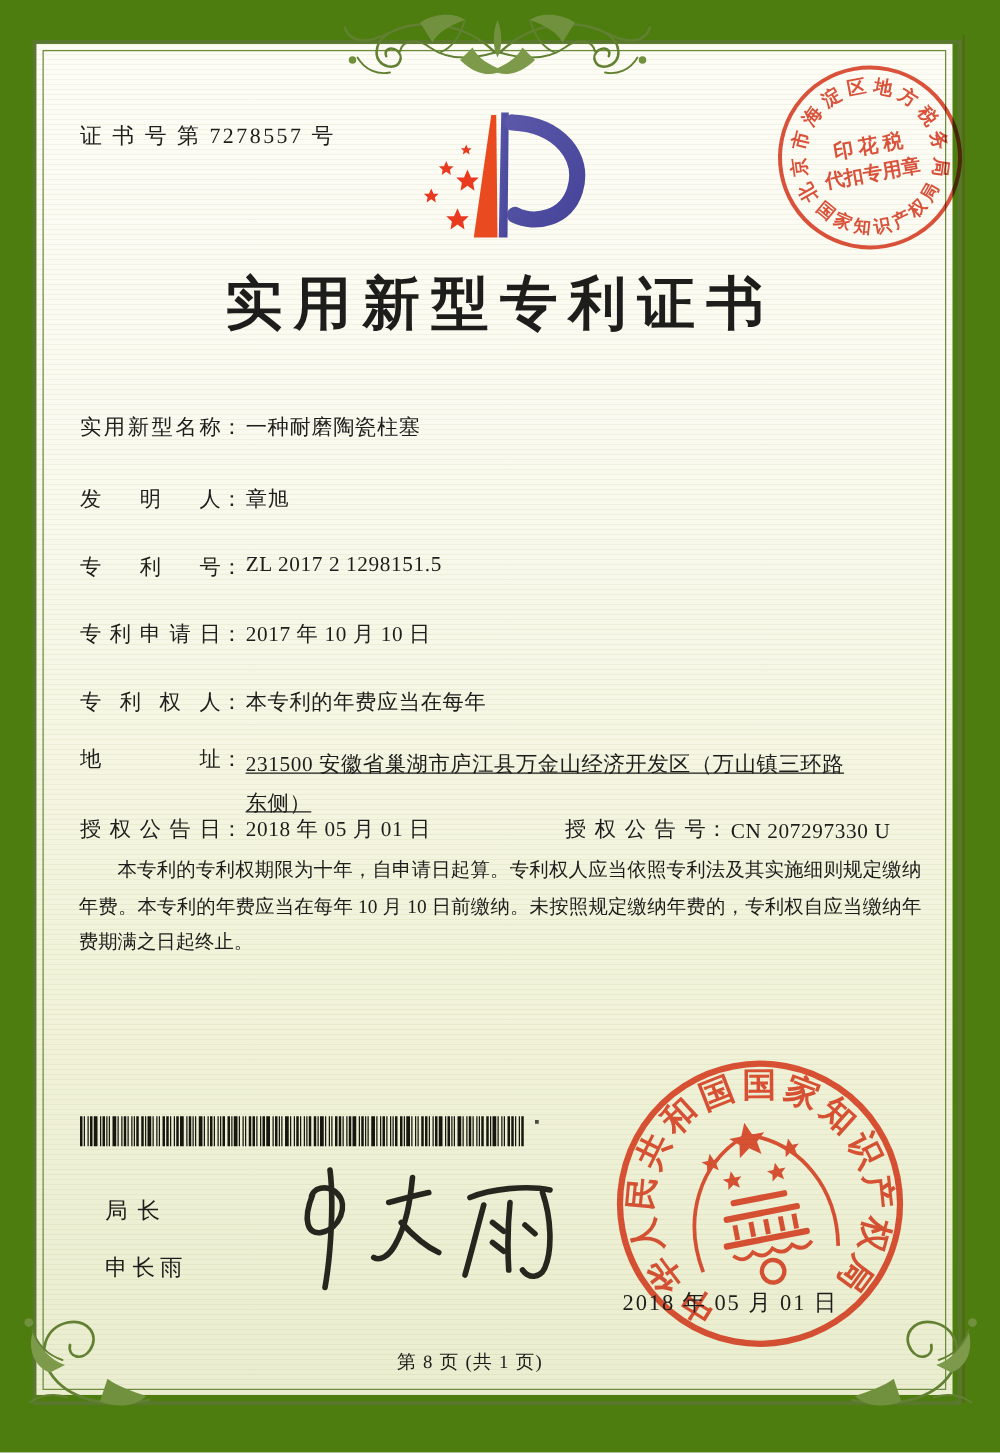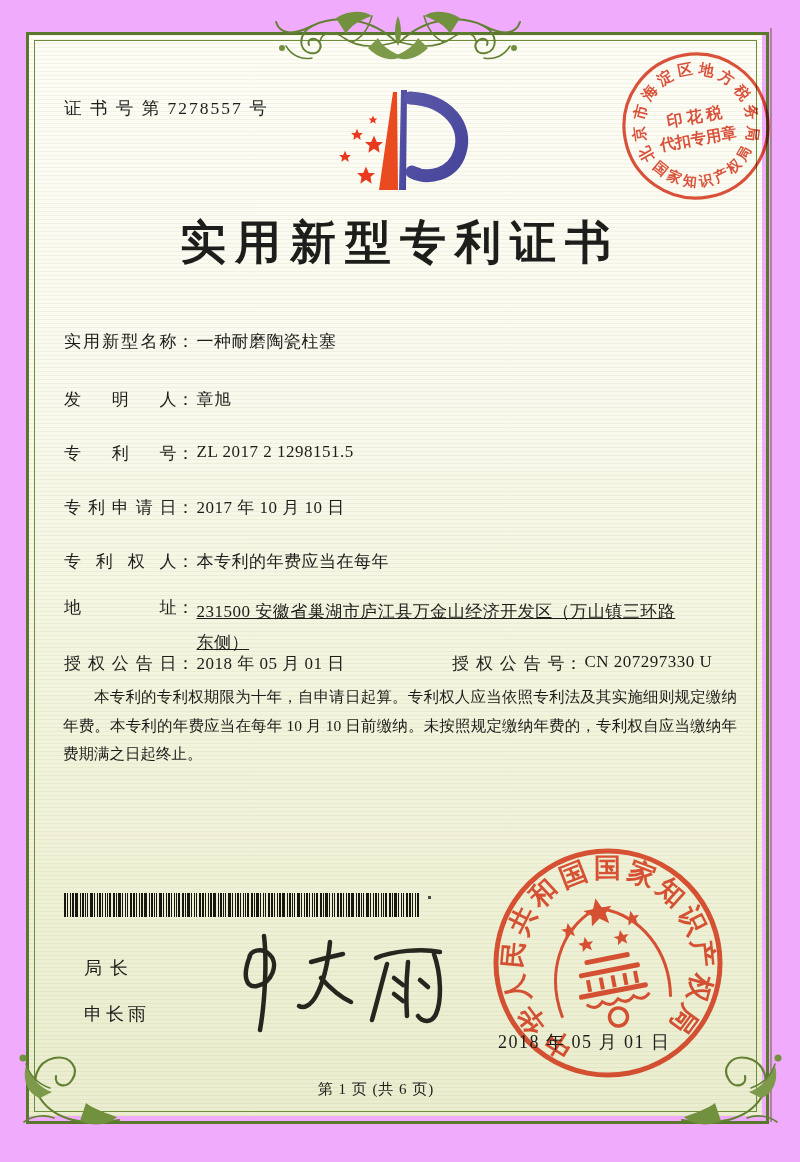--- a/index.html
+++ b/index.html
@@ -1,18 +1,18 @@
 <!DOCTYPE html>
 <html><head>
 <meta charset="utf-8">
 <style>
   html,body{margin:0;padding:0;background:#e8e8e2;}
   #page{
     position:relative;width:800px;height:1162px;margin:0 auto;
-    background:#f0abfc;overflow:hidden;
+    background:#4d7c0f;overflow:hidden;
     font-family:"Liberation Serif","DejaVu Serif",serif;color:#1d1d1b;
   }
   
   #paper{
     position:absolute;left:29px;top:35px;width:733px;height:1081px;
     background:
       repeating-linear-gradient(0deg, rgba(150,160,90,.10) 0 1px, rgba(0,0,0,0) 1px 4px),
       linear-gradient(180deg,#fdfdf6 0%,#fafaf0 28%,#f3f4dd 62%,#eaedcf 100%);
   }
   .b-outer{position:absolute;left:26px;top:32px;width:737px;height:1086px;border:3px solid #5a772e;}
@@ -25,21 +25,21 @@
   .tax-stamp{position:absolute;left:618px;top:48px;transform:rotate(-10deg);mix-blend-mode:multiply;opacity:.95;}
 
   .title{position:absolute;left:0;top:212px;width:800px;text-align:center;
          font-size:46px;font-weight:bold;letter-spacing:9px;}
 
   .field{position:absolute;left:64px;font-size:17px;display:flex;align-items:flex-start;letter-spacing:.5px;}
   .f-label{display:inline-block;width:113px;text-align:justify;text-align-last:justify;flex:0 0 113px;}
   .f-colon{flex:0 0 auto;}
   .f-value{margin-left:2px;}
   .field.addr .f-value{width:492px;line-height:31px;text-decoration:underline;}
-  .field.g2{left:452px;}
+  .field.g2{left:452px;align-items:flex-end;}
 
   .body-text{position:absolute;left:63px;top:683px;width:674px;
              font-size:15.5px;line-height:28.5px;text-align:justify;}
   .body-text p{margin:0;text-indent:2em;}
 
   .barcode{position:absolute;left:64px;top:893px;width:360px;height:24px;white-space:nowrap;}
   .barcode-dot{position:absolute;left:428px;top:896px;width:3px;height:3px;background:#4a4a42;}
 
   .director-label{position:absolute;left:84px;top:956px;font-size:18px;letter-spacing:8px;}
   .director-name{position:absolute;left:84px;top:1002px;font-size:18px;letter-spacing:4px;}
@@ -232,15 +232,15 @@
       <rect x="100" y="161" width="70" height="5" rx="2"></rect>
       <path d="M106,172 q8,8 16,0 q8,8 16,0 q8,8 16,0 q8,8 16,0" stroke="#e5492e" stroke-width="3" fill="none"></path>
       <circle cx="135" cy="190" r="9" fill="none" stroke="#e5492e" stroke-width="3.5"></circle>
       <path d="M80,180 C72,134 94,94 132,80" stroke="#e5492e" stroke-width="3" fill="none"></path>
       <path d="M190,180 C198,134 176,94 138,80" stroke="#e5492e" stroke-width="3" fill="none"></path>
     </g>
   </svg>
 
   <div class="seal-date">2018 年 05 月 01 日</div>
 
-  <div class="pagination">第 1 页 (共 6 页)</div>
+  <div class="pagination">第 8 页 (共 1 页)</div>
 
 </div>
 
 </body></html>

